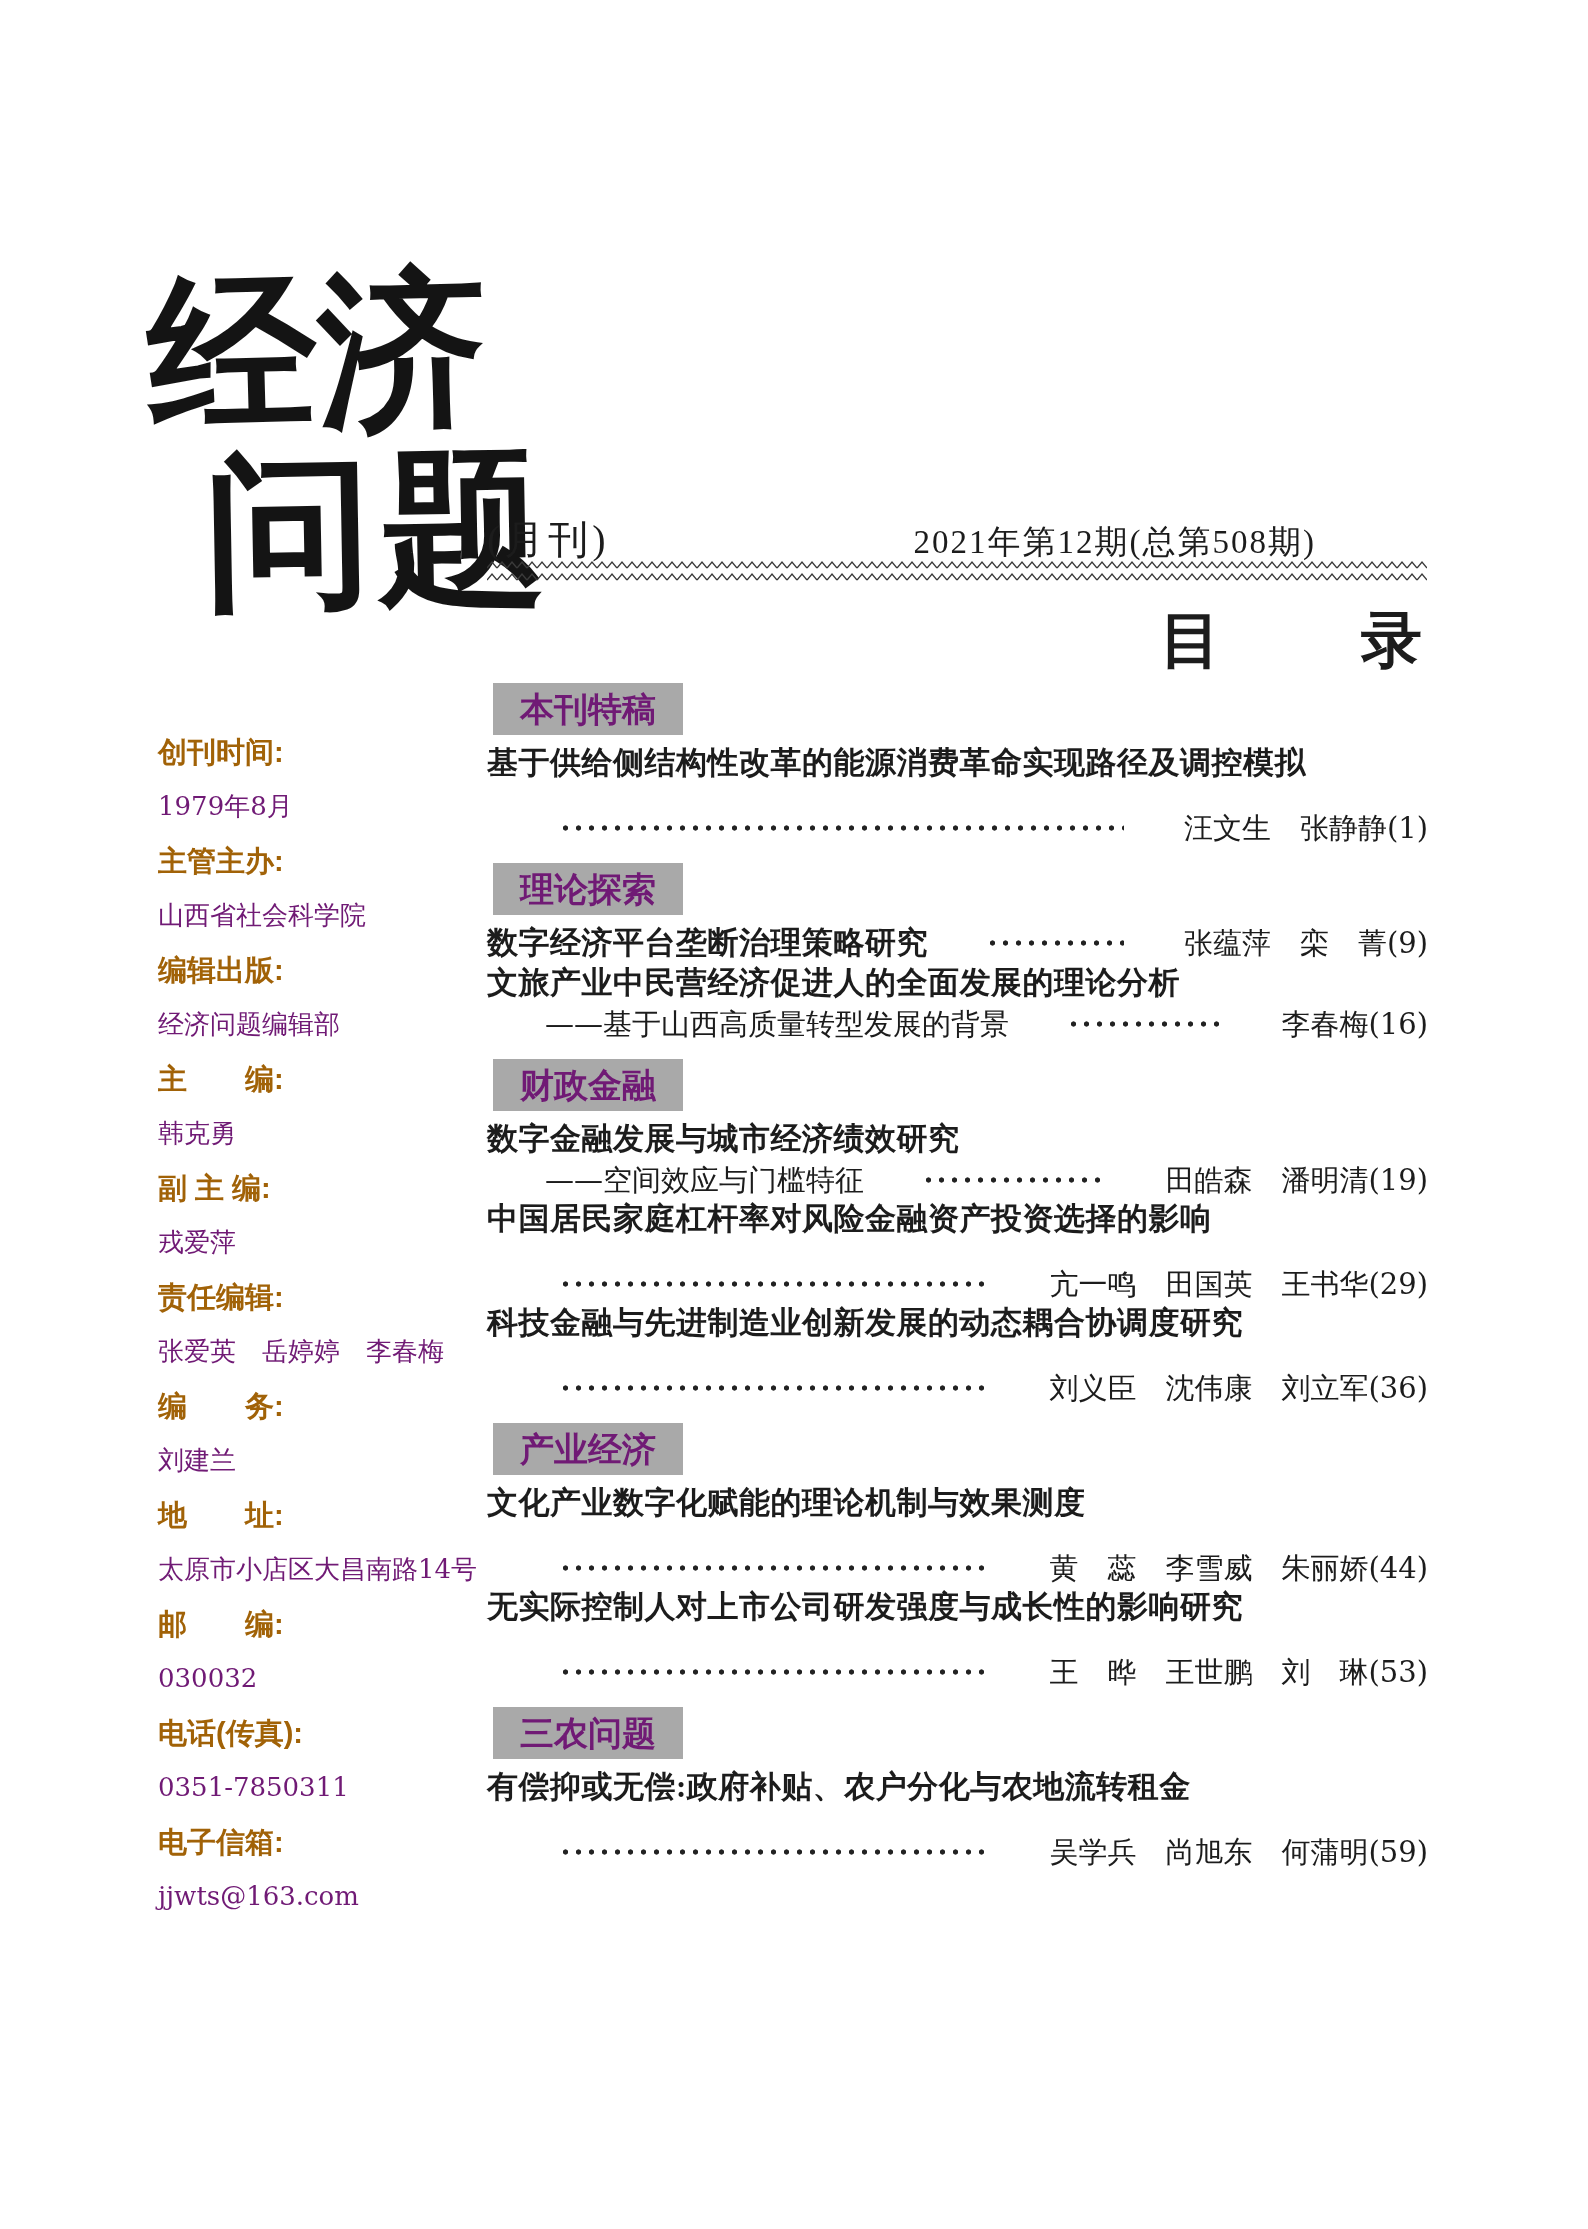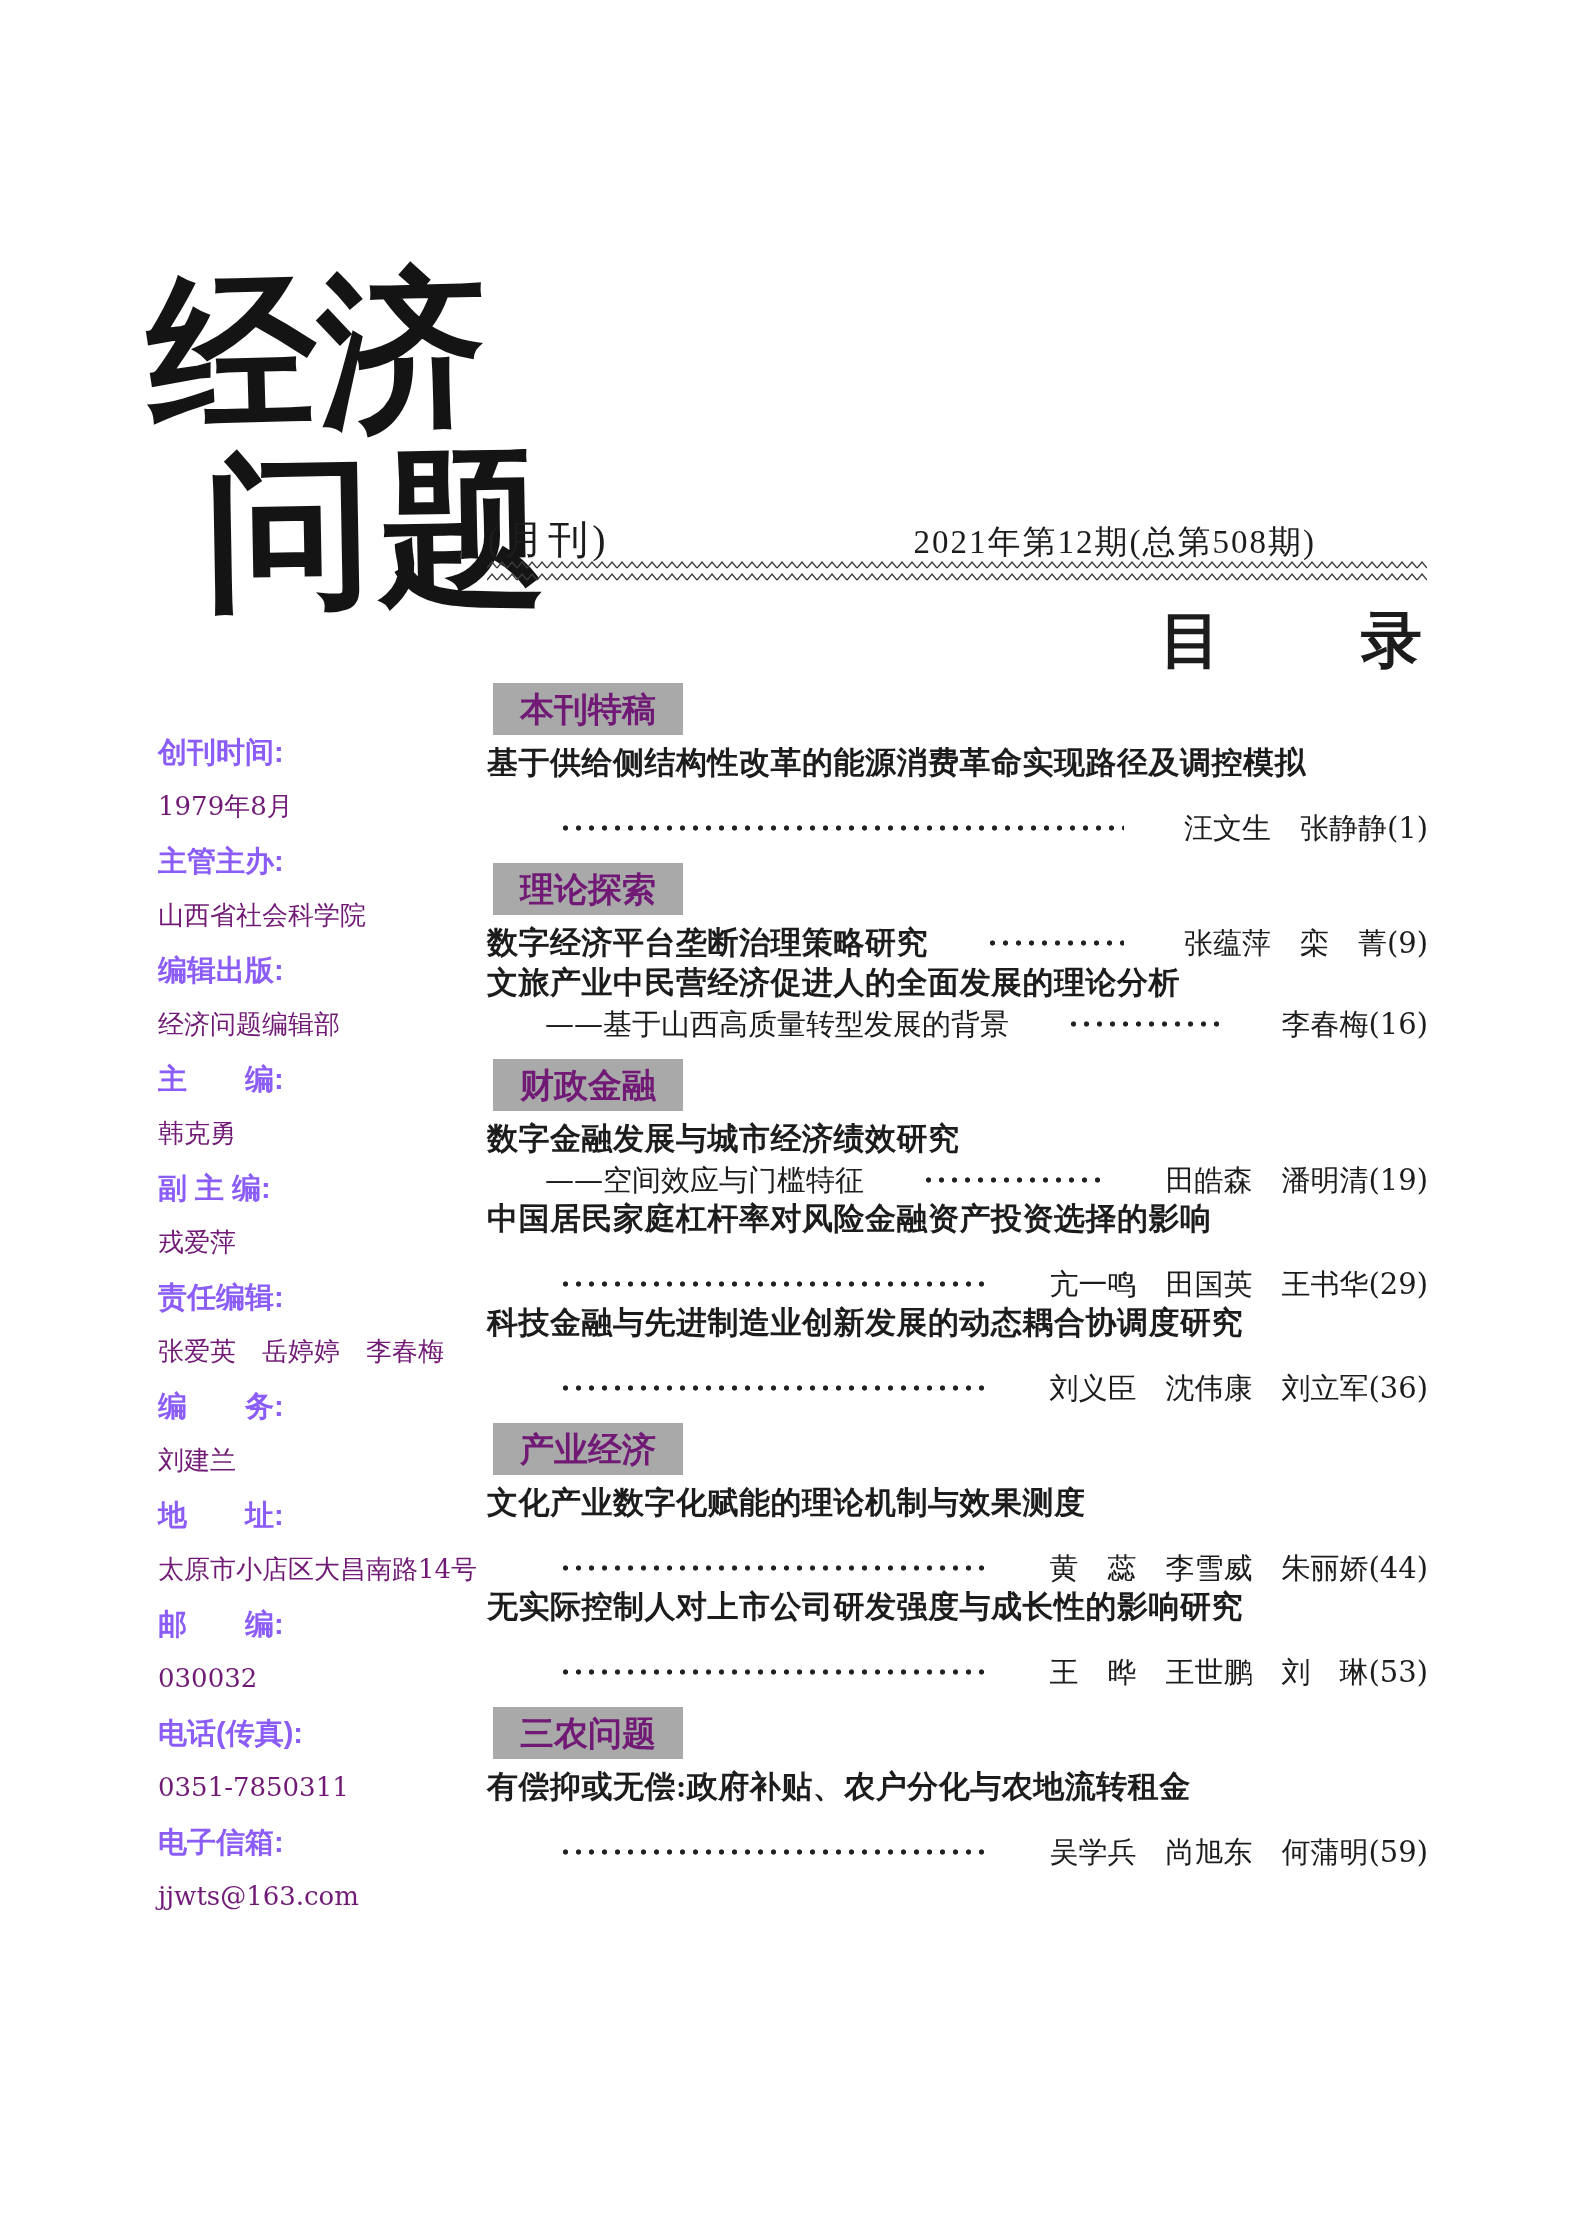--- a/index.html
+++ b/index.html
@@ -24,21 +24,21 @@
 
   .wave { position:absolute; left:487px; top:559px; width:940px; height:24px; }
 
   .toc-heading { position:absolute; left:487px; top:600px; width:941px; text-align:right;
                  font-size:61px; font-weight:700; letter-spacing:6px;
                  font-family:"Liberation Serif","DejaVu Serif",serif; }
 
   
   .sidebar { position:absolute; left:158px; top:735px; width:330px; }
   .sb-label { font-family:"Liberation Sans","DejaVu Sans",sans-serif; font-weight:700;
-              font-size:29px; line-height:34px; margin-top:22px; color:#8b5cf6; }
+              font-size:29px; line-height:34px; margin-top:22px; color:#a16207; }
   .sidebar .sb-label:first-child { margin-top:0; }
   .sb-value { font-size:26px; line-height:32px; margin-top:21px; color:#701a75;
               font-family:"DejaVu Serif","Liberation Serif",serif; }
 
   
   .toc { position:absolute; left:487px; top:683px; width:941px; }
 
   .sec { width:max-content; background:#a9a9a9; color:#701a75;
          font-family:"Liberation Sans","DejaVu Sans",sans-serif; font-weight:700;
          font-size:34px; line-height:34px; padding:9px 27px 9px 27px;

